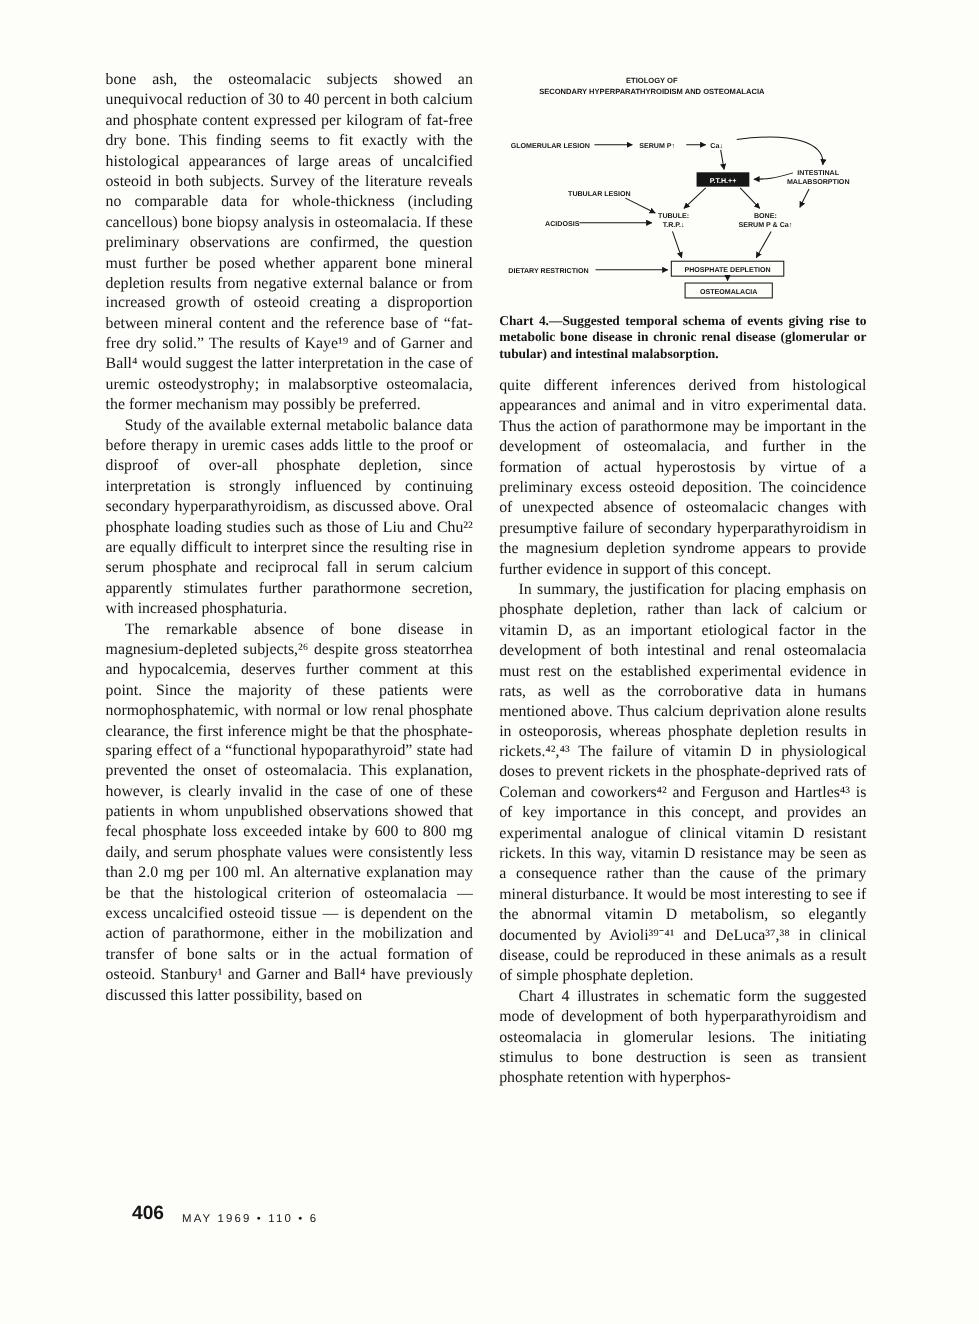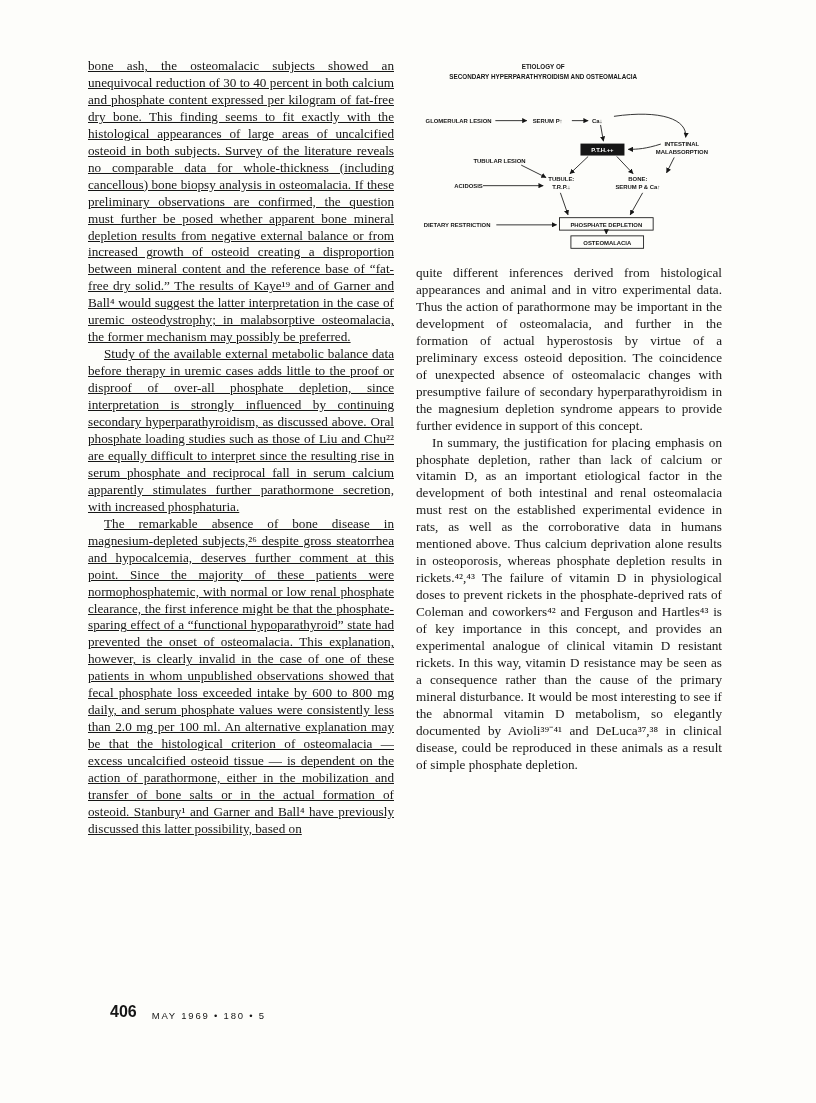--- a/index.html
+++ b/index.html
@@ -7,21 +7,21 @@
   .page {
     position:relative; width:816px; height:1103px; margin:0 auto;
     background:#fdfdfa; color:#161616; overflow:hidden;
     font-family:"Liberation Serif", serif;
   }
   .columns {
     position:absolute; left:88px; top:58px; width:634px;
     display:flex; gap:22px;
   }
   .col { text-align:justify; font-size:13.2px; line-height:16.95px; }
-  .col-left  { width:306px;text-decoration:underline; }
+  .col-left  { width:306px; }
   .col-right { width:306px; }
   .para { margin:0; }
   .indent { text-indent:16px; }
   .figure { margin-bottom:11px; }
   .figure svg { display:block; width:100%; height:auto; }
   .caption {
     font-weight:bold; font-size:11.2px; line-height:13.4px;
     text-align:justify; margin-top:8px;
   }
   .footer {
@@ -103,26 +103,28 @@
             <text x="8" y="177">DIETARY RESTRICTION</text>
 
             <rect x="150" y="167" width="98" height="13" fill="none" stroke="#161616" stroke-width="0.9"></rect>
             <text x="199" y="176.3" text-anchor="middle">PHOSPHATE DEPLETION</text>
 
             <rect x="162" y="186" width="76" height="13" fill="none" stroke="#161616" stroke-width="0.9"></rect>
             <text x="200" y="195.3" text-anchor="middle">OSTEOMALACIA</text>
           </g>
         </svg>
 
+        <p class="caption">Chart 4.—Suggested temporal schema of events giving rise to metabolic bone disease in chronic renal disease (glomerular or tubular) and intestinal malabsorption.</p>
       </div>
 
       <p class="para">quite different inferences derived from histological appearances and animal and in vitro experimental data. Thus the action of parathormone may be important in the development of osteomalacia, and further in the formation of actual hyperostosis by virtue of a preliminary excess osteoid deposition. The coincidence of unexpected absence of osteomalacic changes with presumptive failure of secondary hyperparathyroidism in the magnesium depletion syndrome appears to provide further evidence in support of this concept.</p>
       <p class="para indent">In summary, the justification for placing emphasis on phosphate depletion, rather than lack of calcium or vitamin D, as an important etiological factor in the development of both intestinal and renal osteomalacia must rest on the established experimental evidence in rats, as well as the corroborative data in humans mentioned above. Thus calcium deprivation alone results in osteoporosis, whereas phosphate depletion results in rickets.⁴²,⁴³ The failure of vitamin D in physiological doses to prevent rickets in the phosphate-deprived rats of Coleman and coworkers⁴² and Ferguson and Hartles⁴³ is of key importance in this concept, and provides an experimental analogue of clinical vitamin D resistant rickets. In this way, vitamin D resistance may be seen as a consequence rather than the cause of the primary mineral disturbance. It would be most interesting to see if the abnormal vitamin D metabolism, so elegantly documented by Avioli³⁹⁻⁴¹ and DeLuca³⁷,³⁸ in clinical disease, could be reproduced in these animals as a result of simple phosphate depletion.</p>
+      <p class="para indent">Chart 4 illustrates in schematic form the suggested mode of development of both hyperparathyroidism and osteomalacia in glomerular lesions. The initiating stimulus to bone destruction is seen as transient phosphate retention with hyperphos-</p>
     </div>
 
   </div>
 
   <div class="footer">
     <span class="pagenum">406</span>
-    <span class="issue">MAY 1969 • 180 • 5</span>
+    <span class="issue">MAY 1969 • 110 • 6</span>
   </div>
 
 </div>
 
 </body></html>

